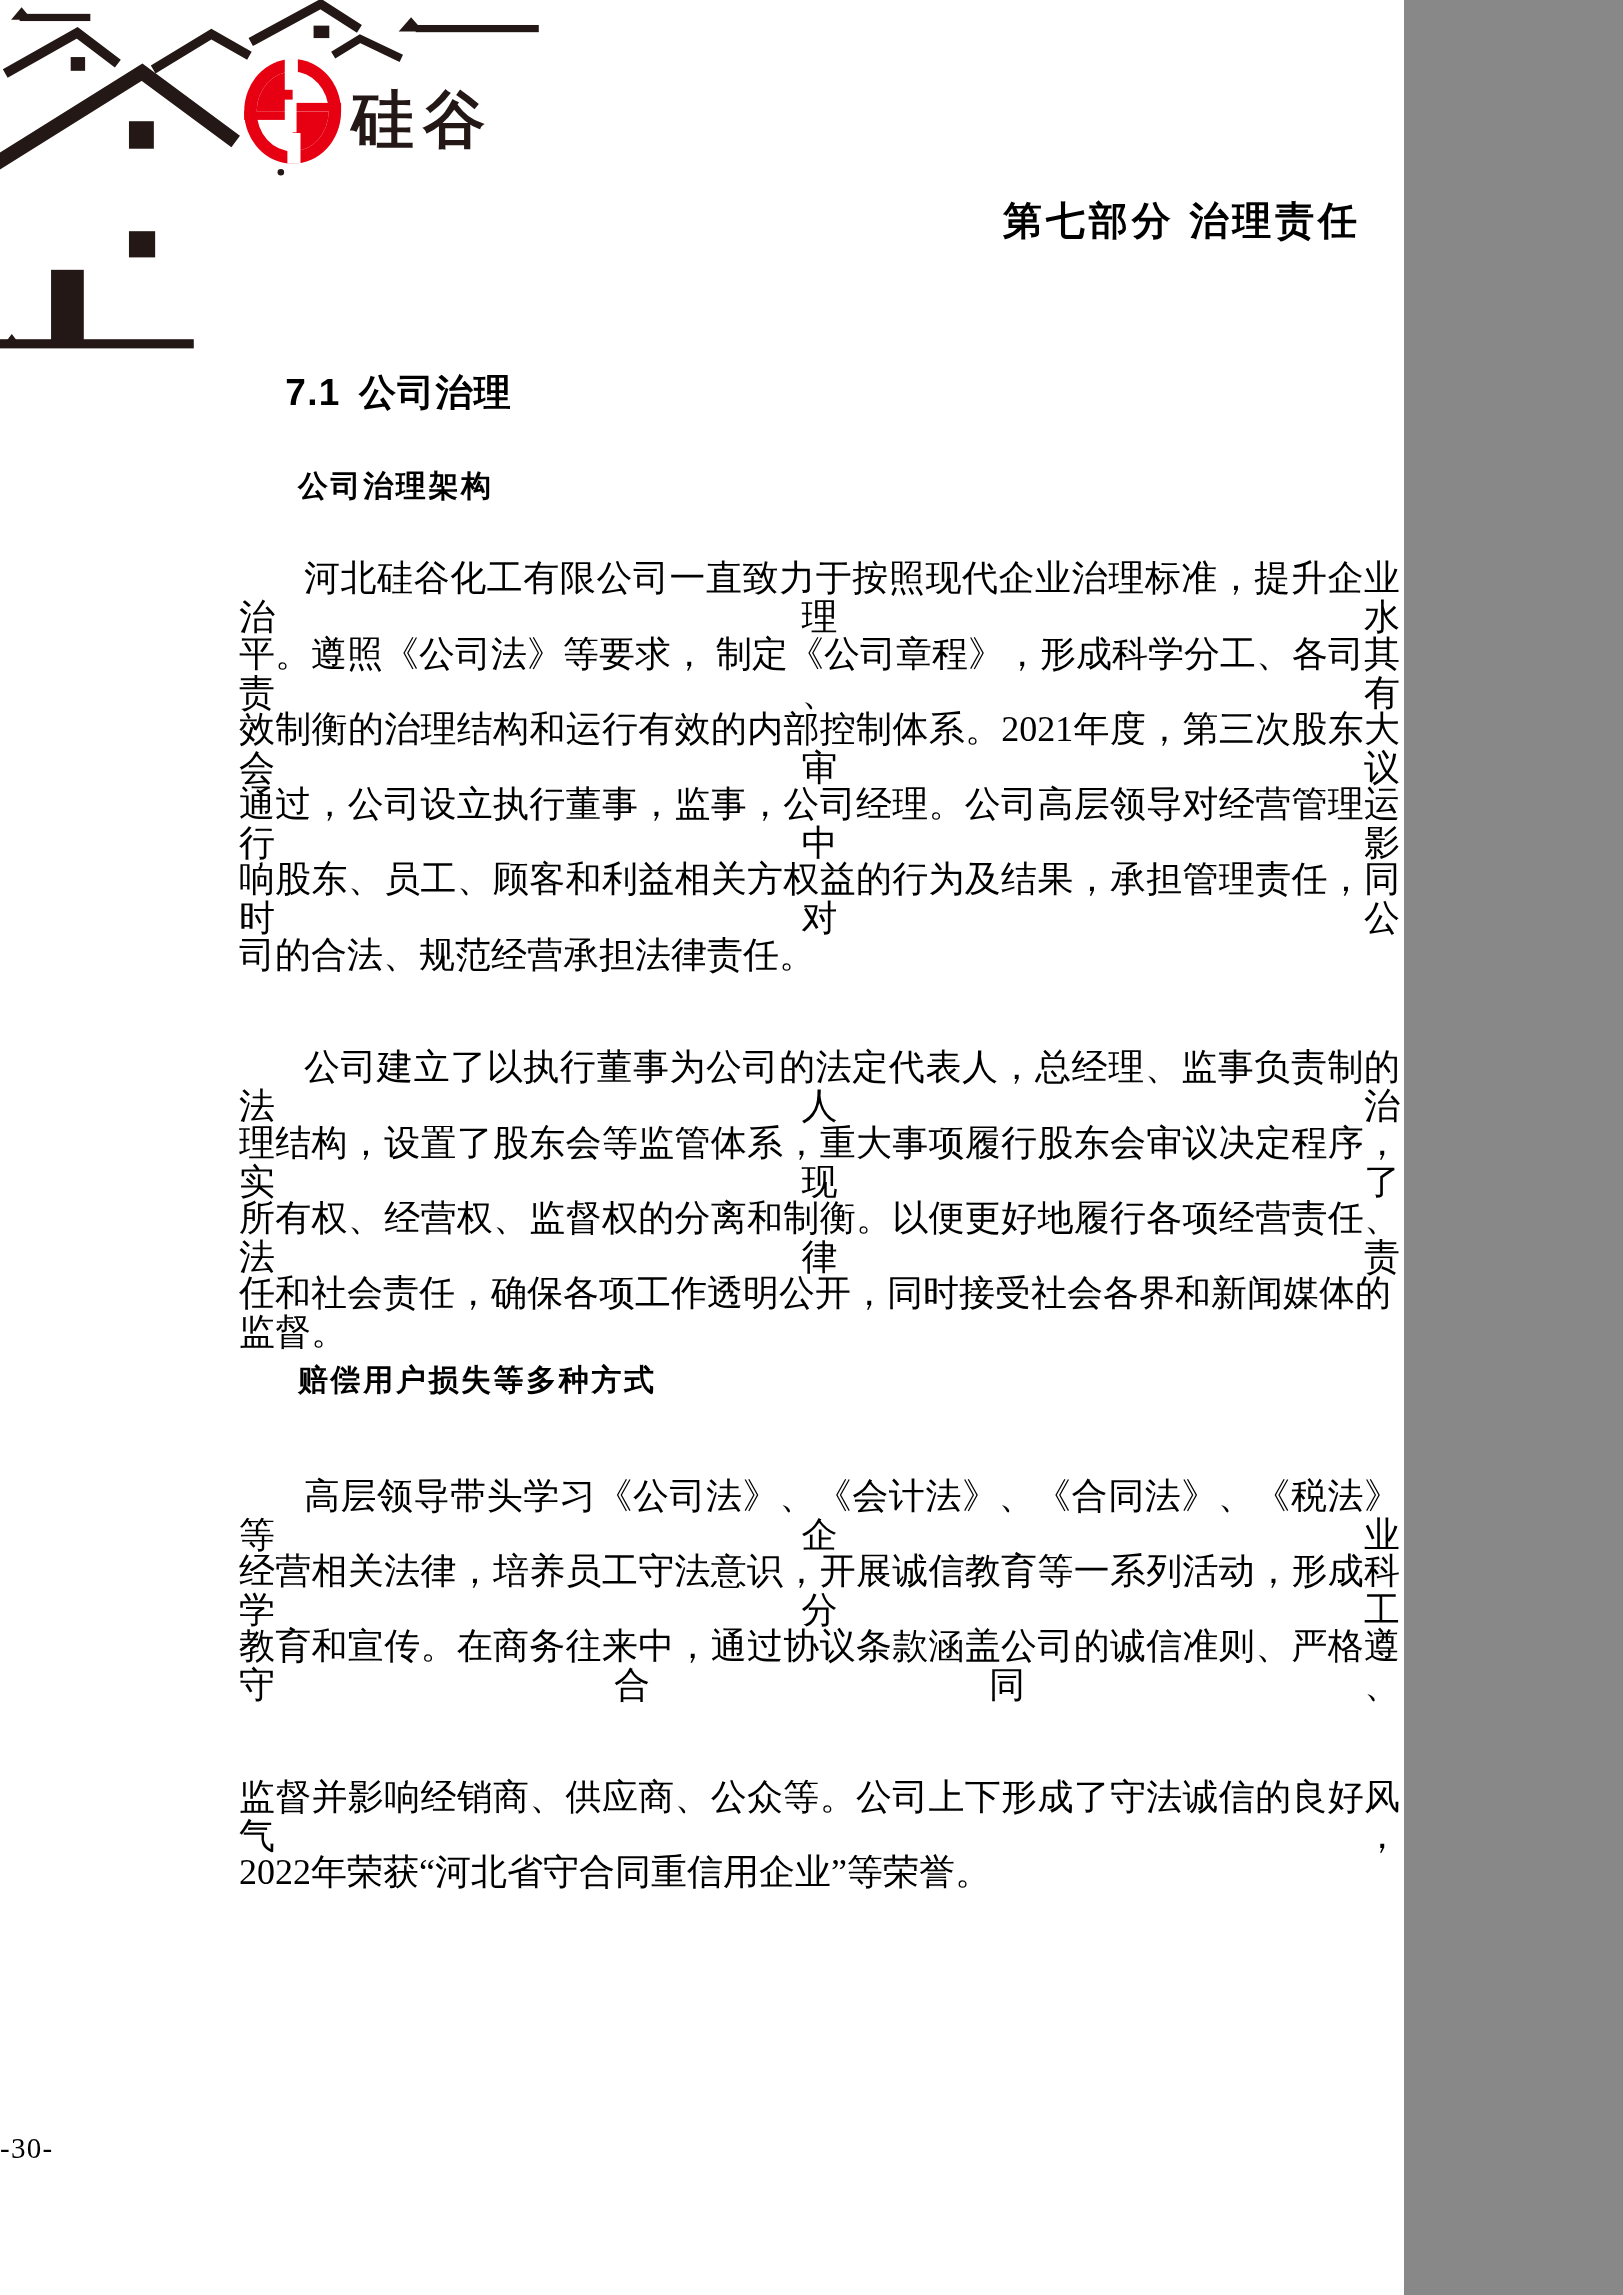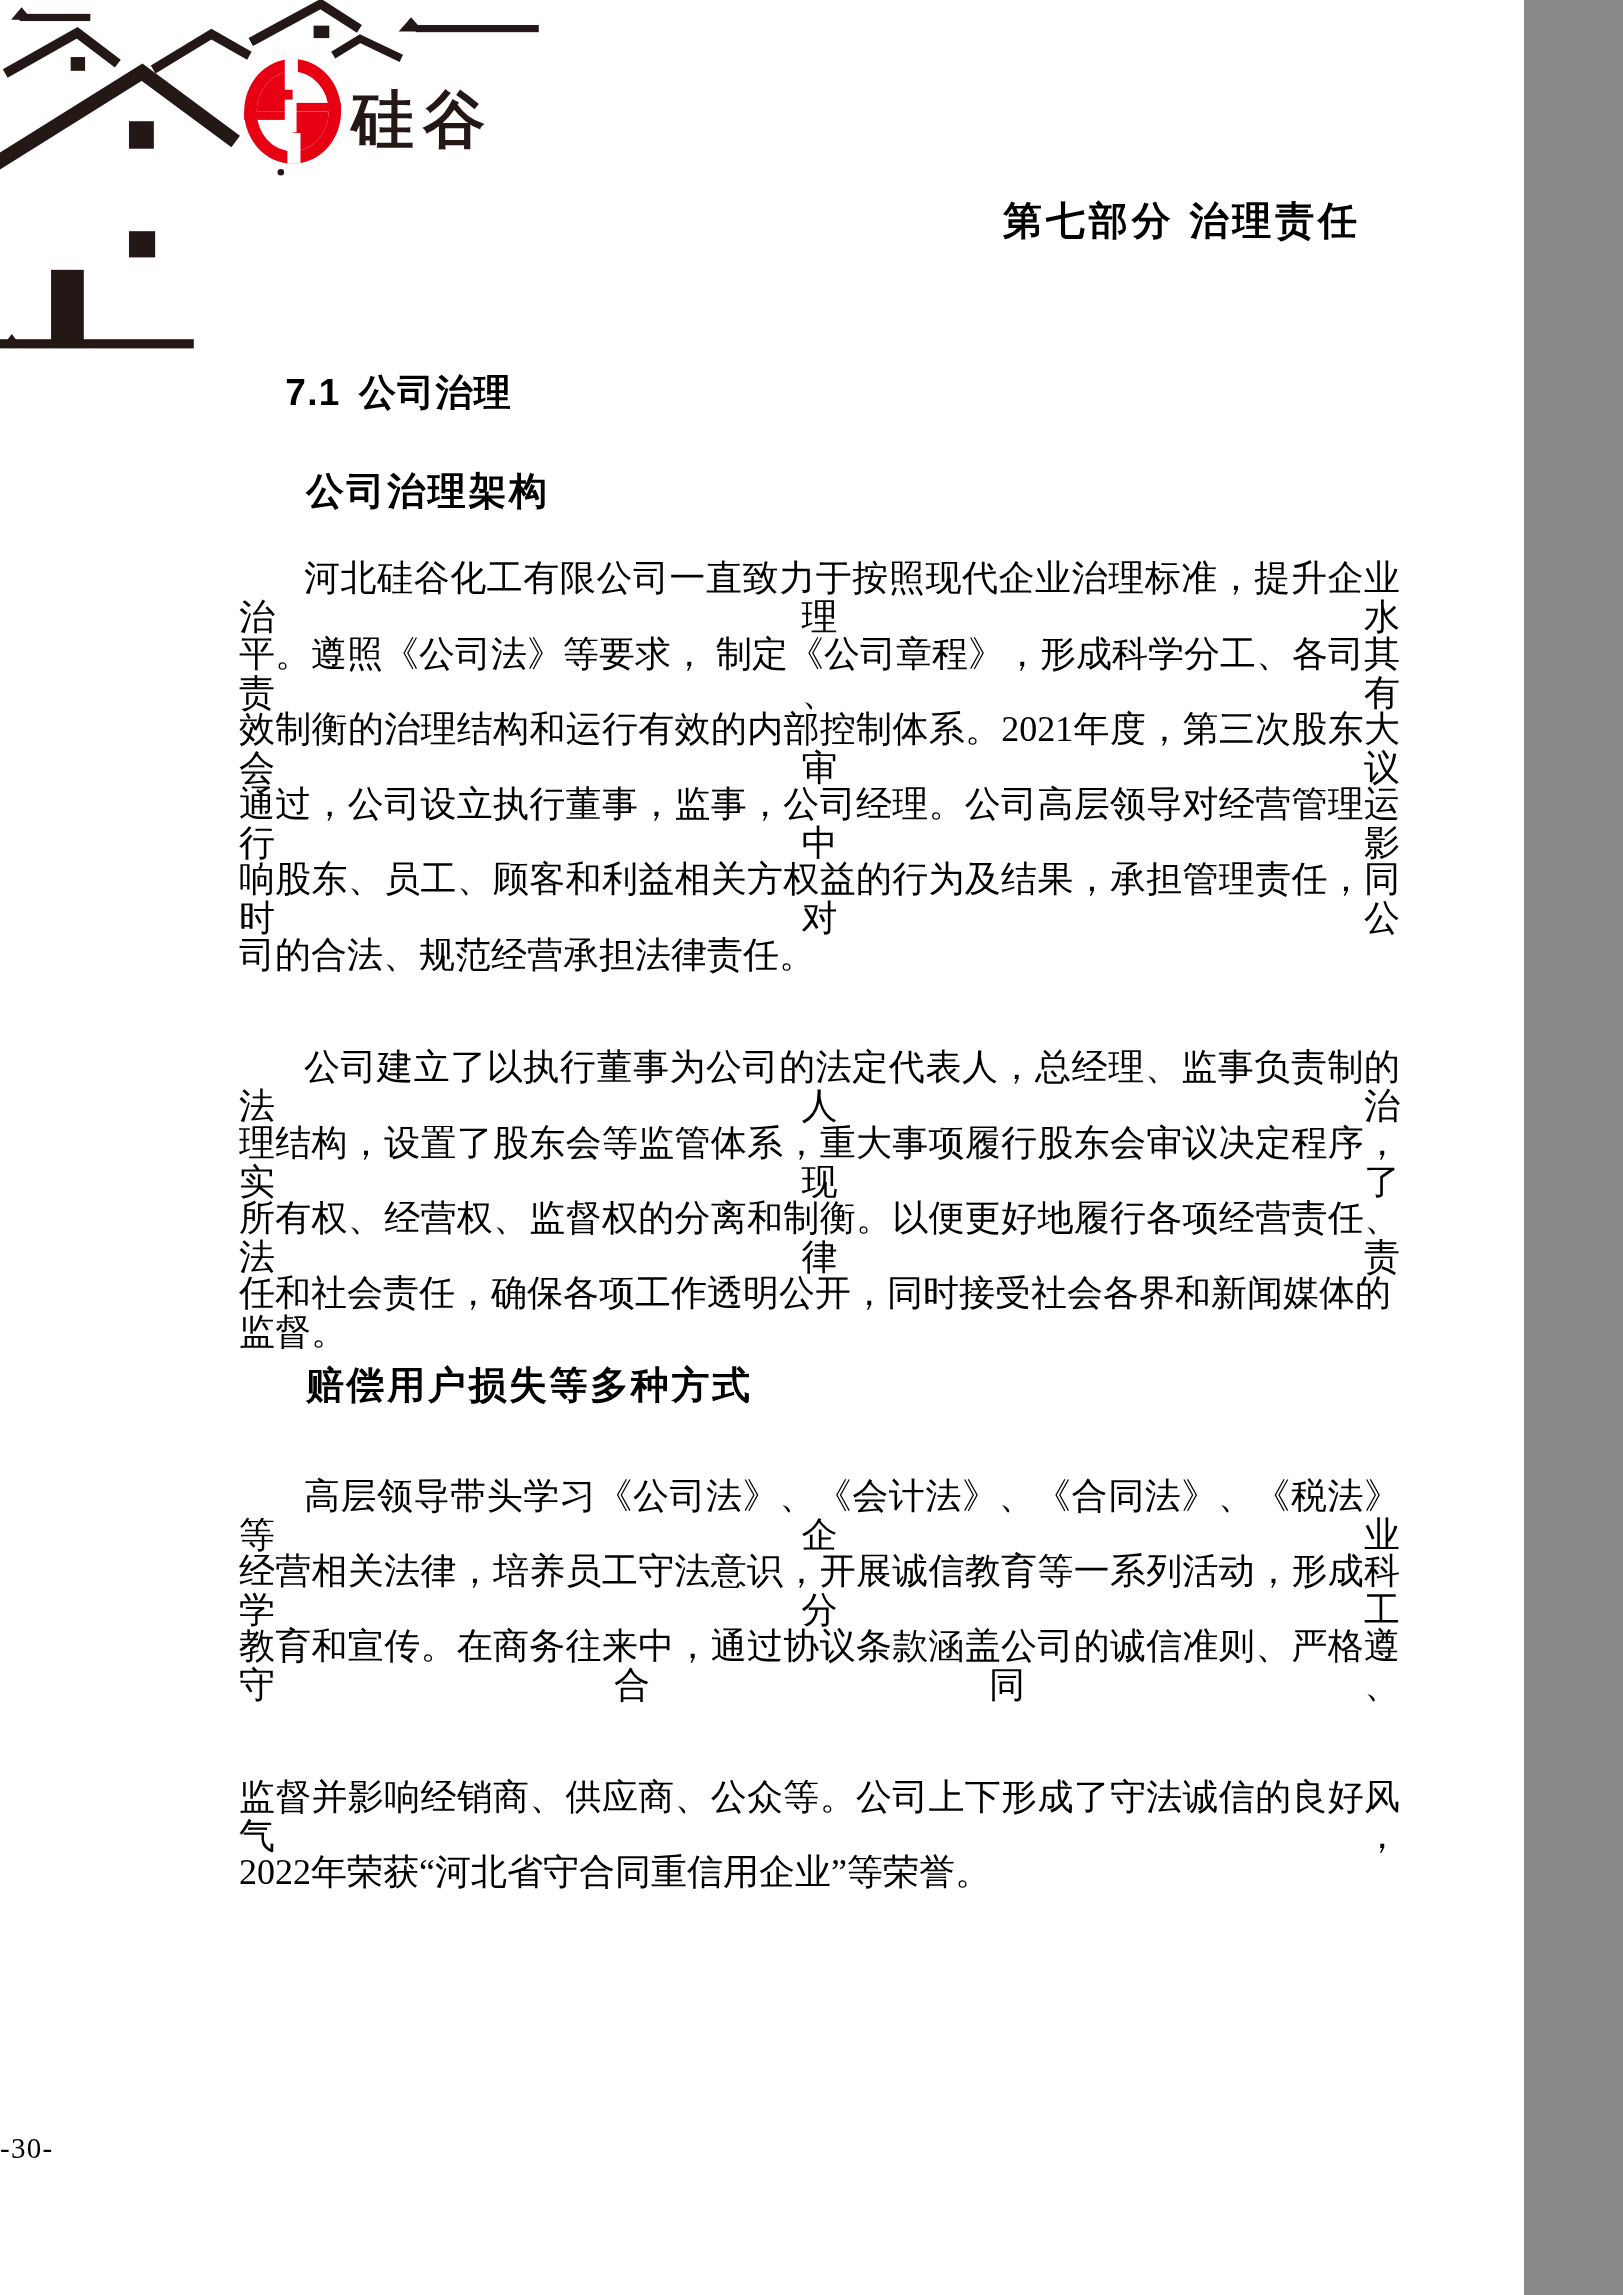--- a/index.html
+++ b/index.html
@@ -1,38 +1,38 @@
 <!DOCTYPE html>
 <html style="font-size:10.5px"><head>
 <meta charset="utf-8">
 <style>
   html,body { margin:0; padding:0; background:#888; }
   .page {
-    position:relative; width:1524px; height:2295px;
+    position:relative; width:1404px; height:2295px;
     background:#ffffff; overflow:hidden;
     font-family:"Liberation Serif","DejaVu Serif",serif;
     color:#000;
   }
   .logo { position:absolute; left:0; top:0; }
   .doc-title {
     position:absolute; left:239px; top:194px; width:1122px;
     text-align:right; font-family:"Liberation Sans","DejaVu Sans",sans-serif;
     font-weight:900; font-size:39px; letter-spacing:3.9px; white-space:pre;
     color:#000;
   }
   .section-heading {
     position:absolute; left:239px; top:326px;
     font-family:Liberation Sans, sans-serif;
     font-weight:900; font-size:37px; letter-spacing:1.3px; white-space:pre;text-align:center;
   }
   .section-heading .num { margin-right:18.3px; }
   .sub-heading {
-    position:absolute; left:306px;
+    position:absolute; left:298px;
     font-family:"Liberation Serif","DejaVu Serif",serif;
-    font-weight:bold; font-size:38px; letter-spacing:2.6px;
+    font-weight:bold; font-size:30px; letter-spacing:2.6px;
   }
   .bl {
     position:absolute; left:239px; width:1161px;
     font-size:36px; line-height:39px; height:39px;
     font-family:"Liberation Serif","DejaVu Serif",serif;
     color:#000;
   }
   .j   { text-align:justify; text-align-last:justify; text-justify:inter-character; }
   .last{ text-align:left; }
   .ind { text-indent:65px; }

